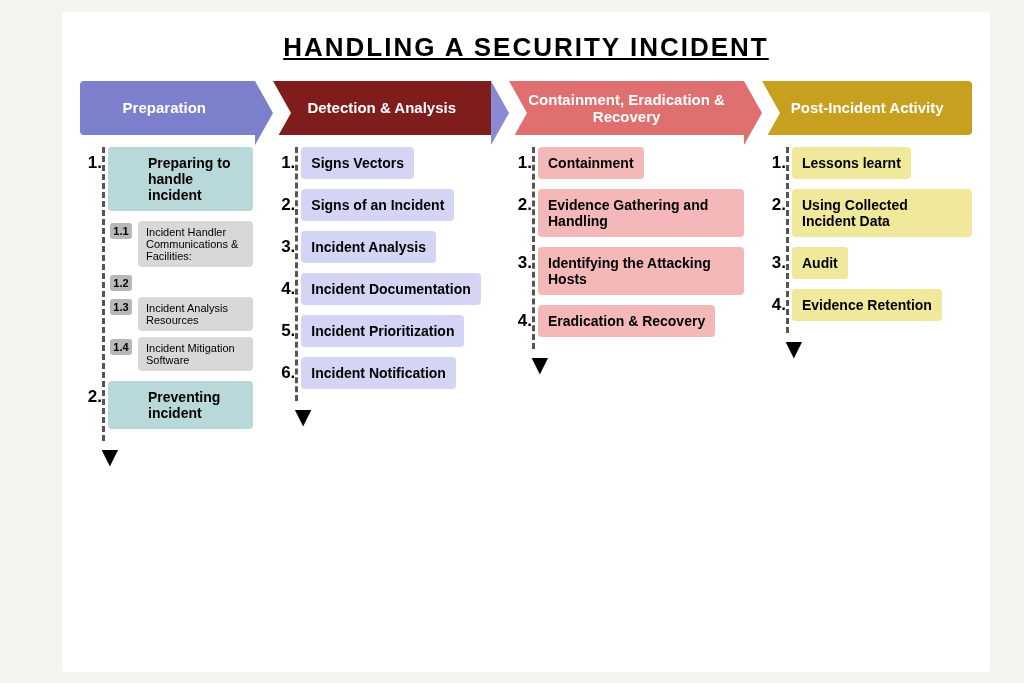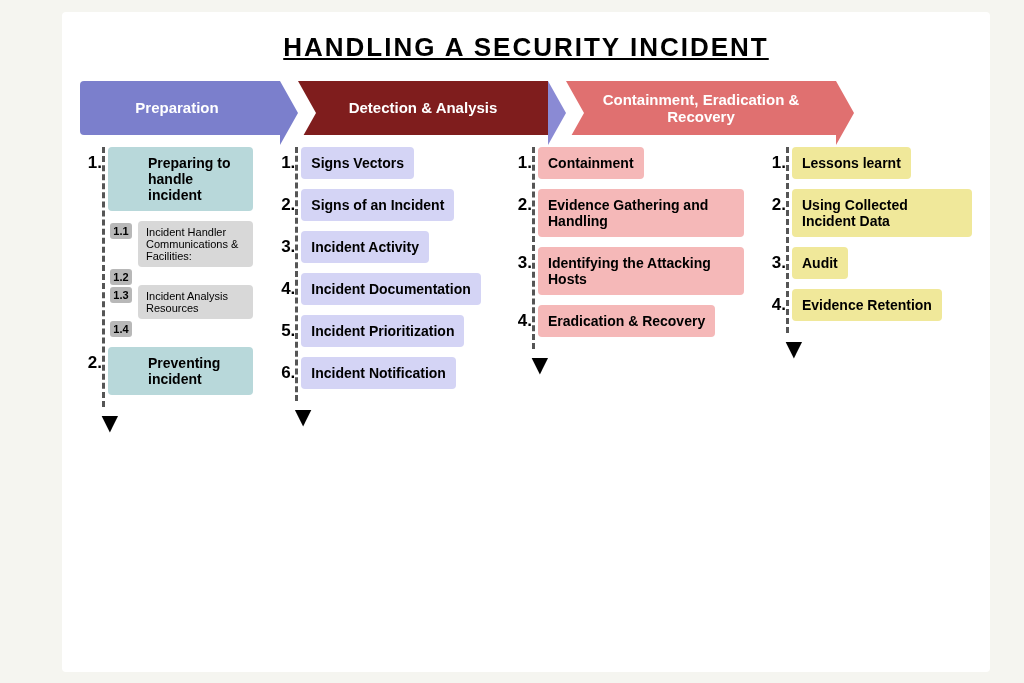--- a/index.html
+++ b/index.html
@@ -136,20 +136,21 @@
       flex: 1;
     }
     
     .prep-main { background: #b8d8da; padding-left: 40px; }
 
     
     .sub-items {
       margin-left: 30px;
       display: flex;
       flex-direction: column;
+      gap: 6px;
       margin-bottom: 10px;
     }
     .sub-row {
       display: flex;
       align-items: flex-start;
       gap: 6px;
       position: relative;
       z-index: 1;
     }
     .sub-num {
@@ -197,20 +198,23 @@
   <div class="phase-headers">
     <div class="phase-header ph-preparation arrow-right">
       <span>Preparation</span>
     </div>
     <div class="phase-header ph-detection arrow-right arrow-left">
       <span>Detection &amp; Analysis</span>
     </div>
     <div class="phase-header ph-containment arrow-right arrow-left">
       <span>Containment, Eradication &amp; Recovery</span>
     </div>
+    <div class="phase-header ph-postincident arrow-left">
+      <span>Post-Incident Activity</span>
+    </div>
   </div>
 
   <div class="content-area">
 
     <div class="col col-preparation">
       <div class="col-inner">
         <div class="col-line"></div>
 
         <div class="item-row">
           <span class="item-num">1.</span>
@@ -230,20 +234,23 @@
             <span class="sub-num">1.2</span>
           </div>
           <div class="sub-row">
             <span class="sub-num">1.3</span>
             <div class="sub-box">
               <span>Incident Analysis Resources</span>
             </div>
           </div>
           <div class="sub-row">
             <span class="sub-num">1.4</span>
+            <div class="sub-box">
+              <span>Incident Mitigation Software</span>
+            </div>
           </div>
         </div>
 
         <div class="item-row">
           <span class="item-num">2.</span>
           <div class="item-box prep-main">
             <span>Preventing incident</span>
           </div>
         </div>
 
@@ -263,21 +270,21 @@
         </div>
         <div class="item-row">
           <span class="item-num">2.</span>
           <div class="item-box det-box">
             <span>Signs of an Incident</span>
           </div>
         </div>
         <div class="item-row">
           <span class="item-num">3.</span>
           <div class="item-box det-box">
-            <span>Incident Activity</span>
+            <span>Incident Analysis</span>
           </div>
         </div>
         <div class="item-row">
           <span class="item-num">4.</span>
           <div class="item-box det-box">
             <span>Incident Documentation</span>
           </div>
         </div>
         <div class="item-row">
           <span class="item-num">5.</span>

